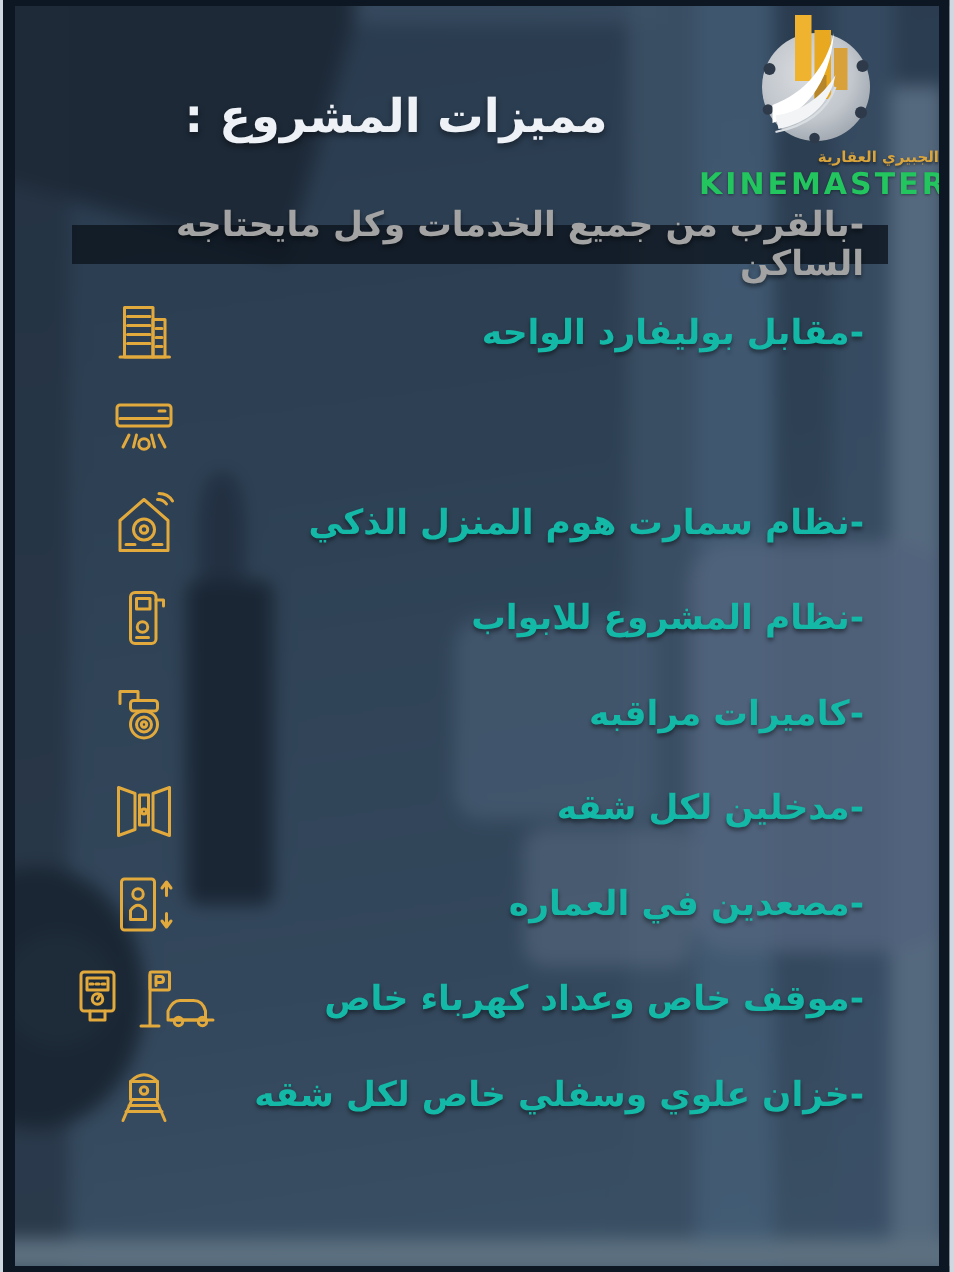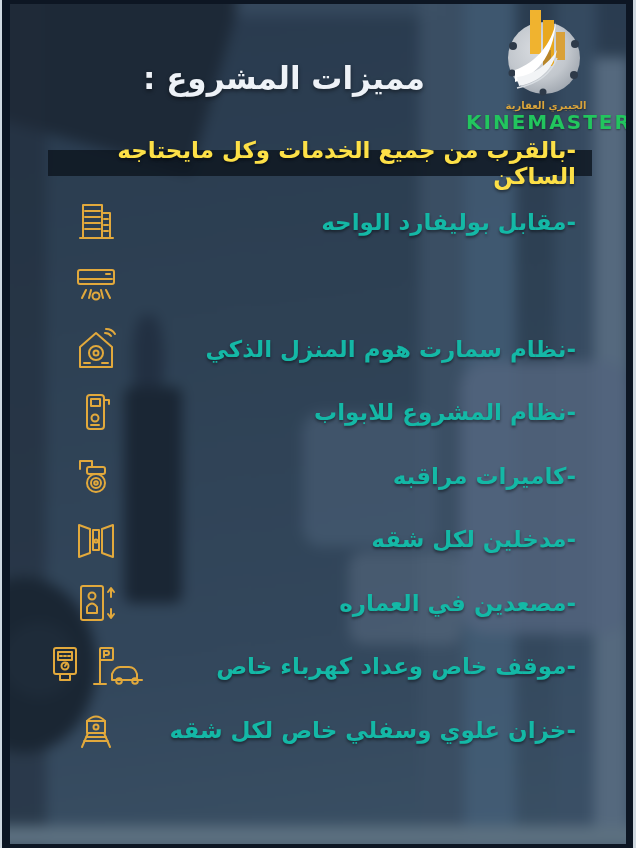--- a/index.html
+++ b/index.html
@@ -29,40 +29,40 @@
   
   .edge{position:absolute;pointer-events:none;z-index:30;}
   .edge-top{left:0;top:0;width:100%;height:4px;background:#0d1623;}
   .edge-bottom{left:0;top:844px;width:100%;height:4px;background:#0d1623;}
   .edge-left-dark{left:2px;top:0;width:8px;height:100%;background:#0d1623;}
   .edge-left-light{left:0;top:0;width:2px;height:100%;background:#cfd8e0;}
   .edge-right-dark{left:626px;top:0;width:7px;height:100%;background:#0d1623;}
   .edge-right-light{left:633px;top:0;width:3px;height:100%;background:#cfd8e0;}
 
   
-  .title{position:absolute;top:60px;left:56px;width:456px;text-align:center;z-index:10;
+  .title{position:absolute;top:60px;left:36px;width:456px;text-align:center;z-index:10;
          font-size:31px;font-weight:bold;color:#eef2f7;direction:rtl;
          text-shadow:0 2px 4px rgba(0,0,0,.45);}
-  .watermark{position:absolute;top:8px;right:10px;width:160px;z-index:10;text-align:center;}
+  .watermark{position:absolute;top:8px;right:10px;width:160px;z-index:10;}
   .wm-logo{display:block;margin:0 auto;}
   .wm-arabic{font-size:10px;font-weight:bold;color:#d9a43c;line-height:11px;direction:rtl;
              text-shadow:0 1px 2px rgba(0,0,0,.5);}
   .wm-name{font-size:20px;font-weight:bold;color:#22c55e;letter-spacing:2px;line-height:22px;
            text-shadow:0 1px 2px rgba(0,0,0,.4);}
 
   
   #features-list{position:absolute;top:136px;left:40px;right:40px;z-index:10;}
   .feature-row{position:relative;height:63.5px;display:flex;align-items:center;direction:rtl;}
   .feature-row.highlighted{height:54px;}
   .hl-band{position:absolute;left:8px;right:4px;top:50%;margin-top:-13px;height:26px;
            background:rgba(14,22,32,.82);z-index:0;}
   .feature-text{position:relative;z-index:1;width:100%;padding-right:20px;
                 font-size:23px;font-weight:bold;color:#14b8a6;
                 text-shadow:0 2px 3px rgba(0,0,0,.45);}
-  .feature-text.gold{color:#fde047;}
+  .feature-text.gold{color:#a3a3a3;}
   .feature-icon{position:absolute;left:32px;top:50%;transform:translateY(-50%);
                 width:48px;height:48px;z-index:1;display:flex;align-items:center;justify-content:center;}
   .feature-icon.wide{left:8px;width:96px;}
   .feature-icon svg{width:100%;height:100%;}
 </style>
 </head>
 <body>
 
 <div id="frame">
 

